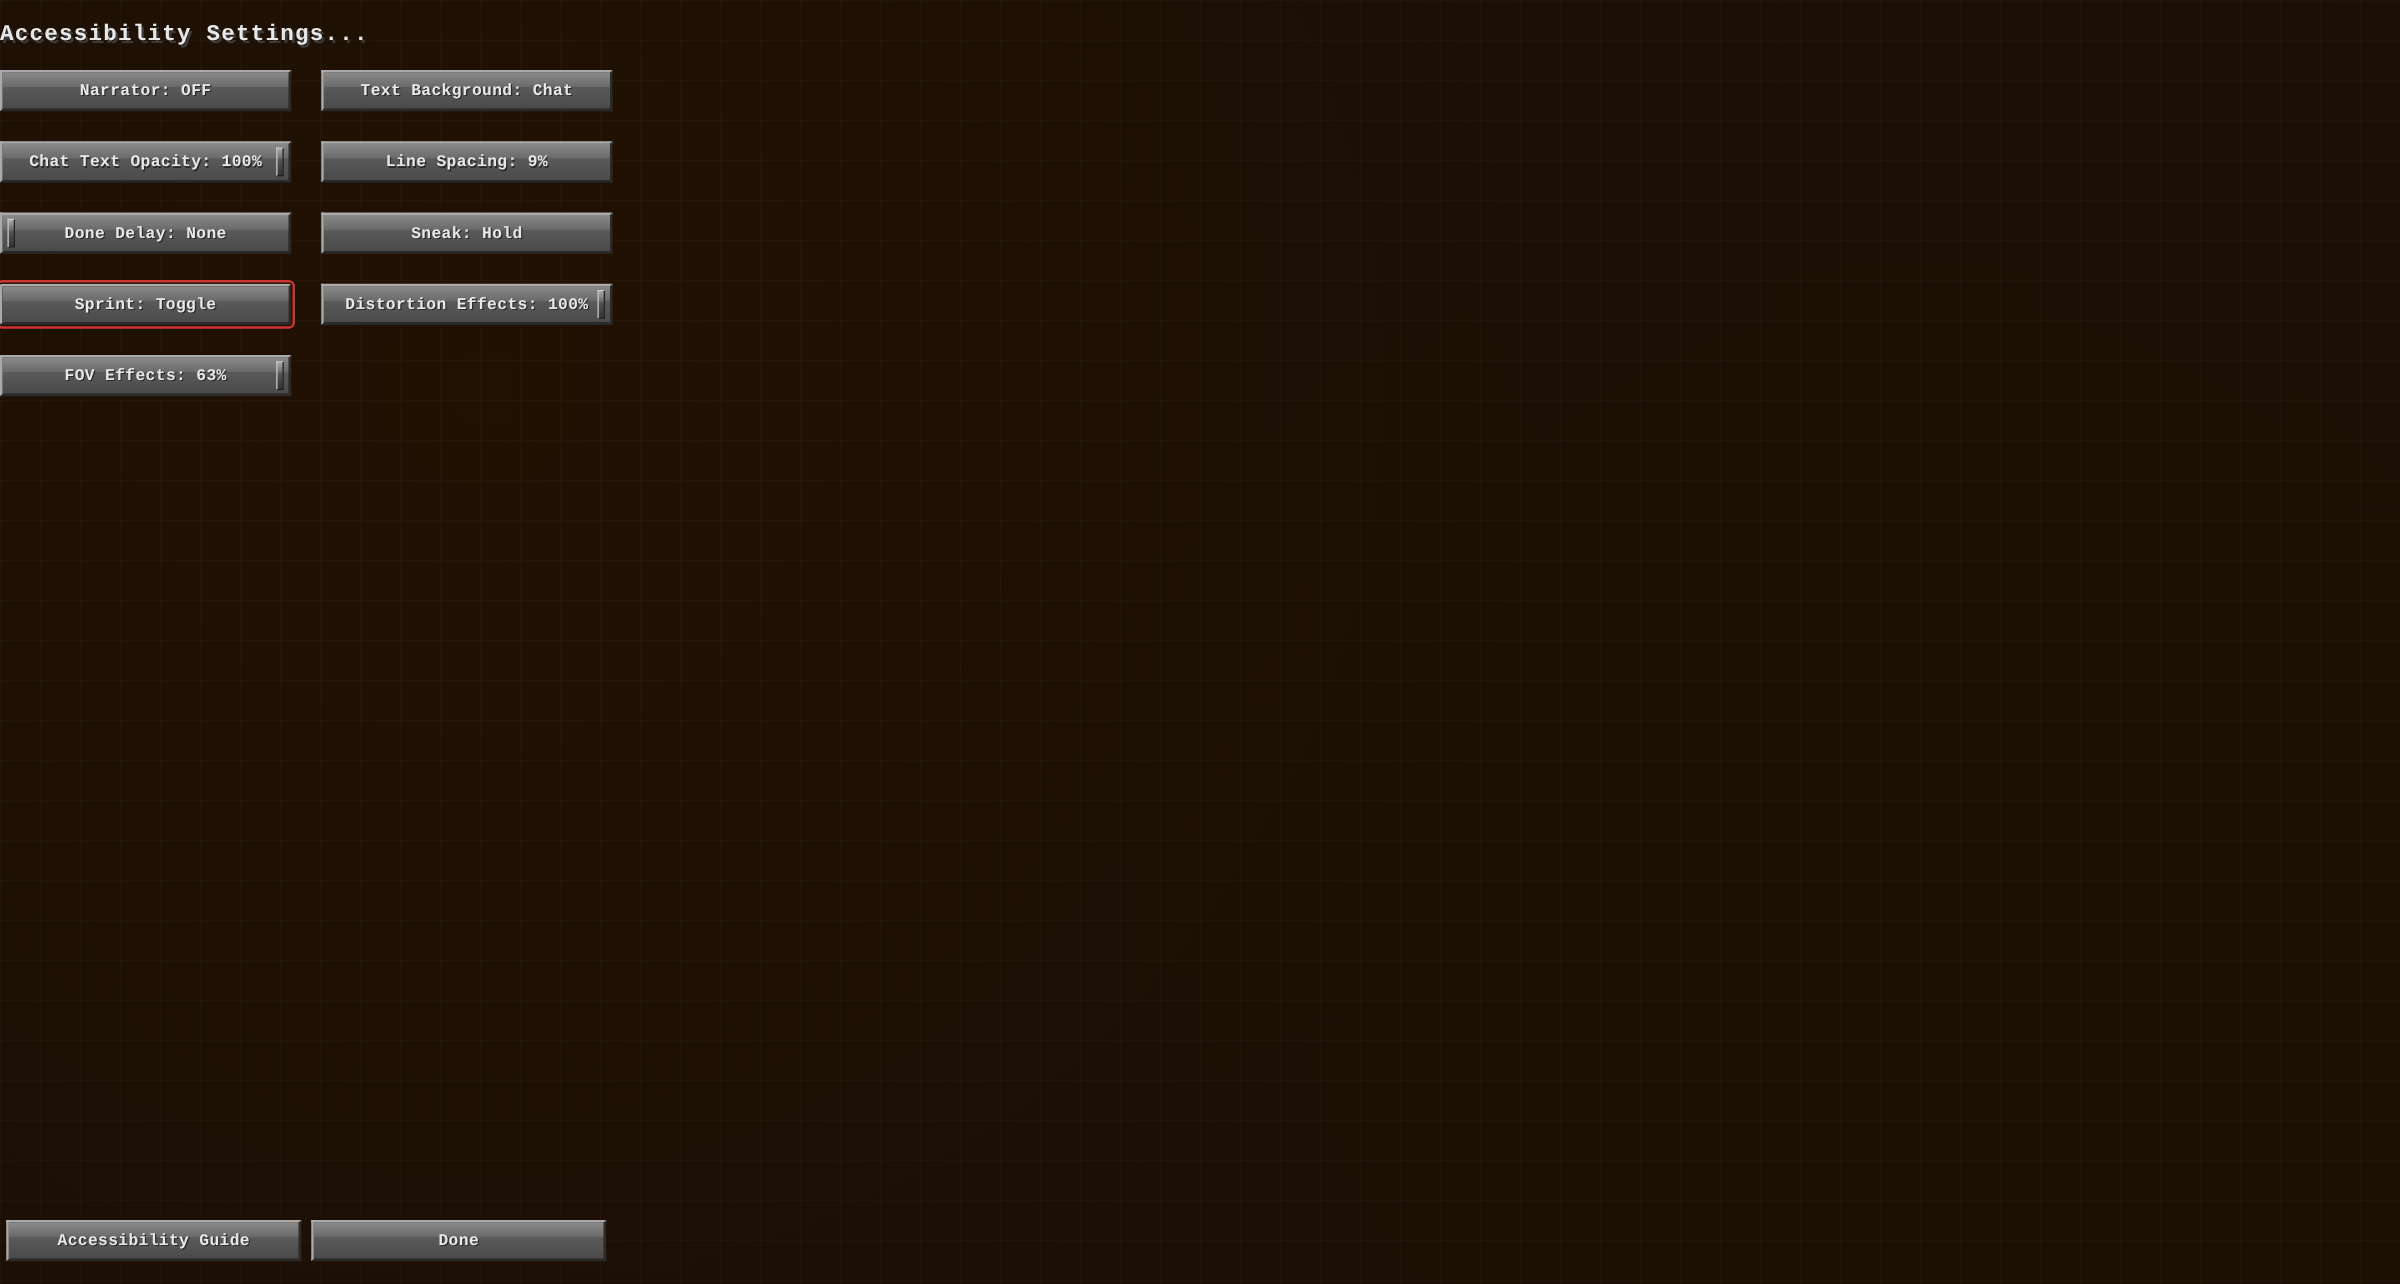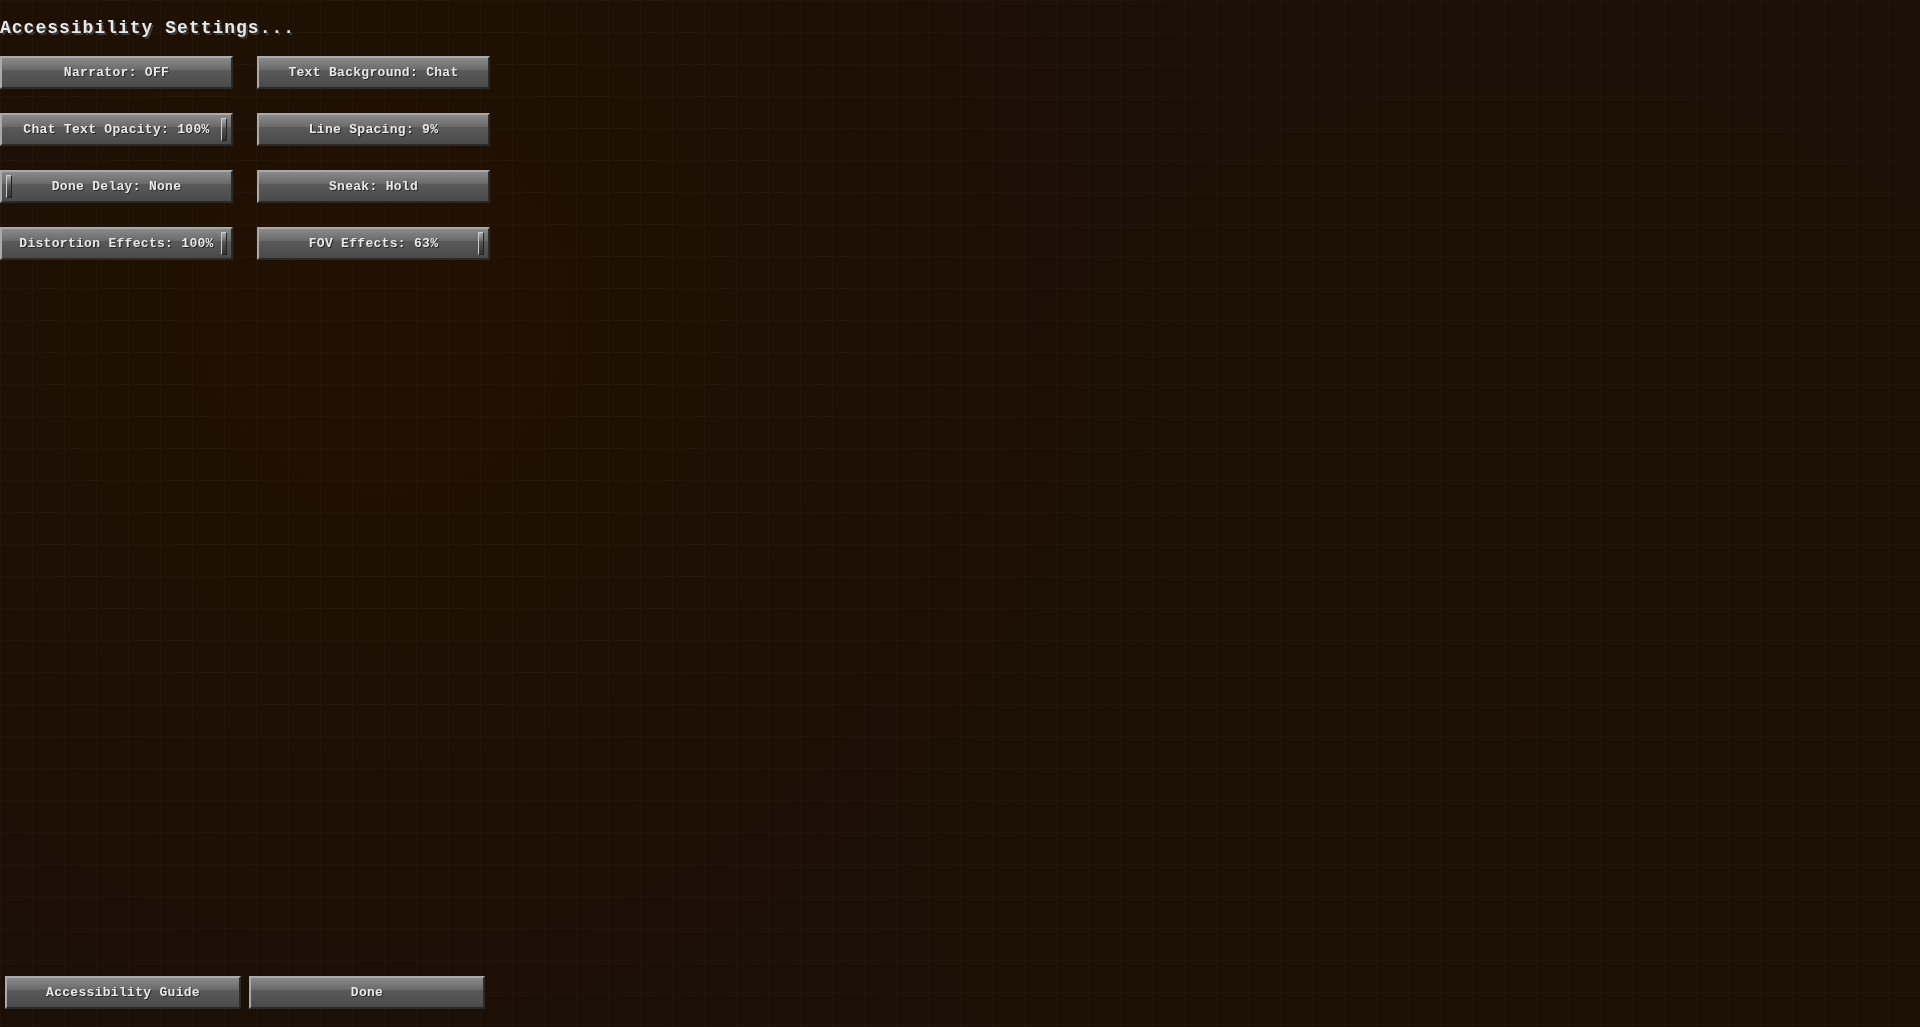--- a/index.html
+++ b/index.html
@@ -185,20 +185,21 @@
     </button>
 
     <button class="mc-button slider-button">
       <div class="slider-handle-left"></div>
       <span>Done Delay: None</span>
     </button>
 
 
     <button class="mc-button">Sneak: Hold</button>
 
+    <button class="mc-button highlighted">Sprint: Toggle</button>
 
     <button class="mc-button slider-button">
       <span>Distortion Effects: 100%</span>
       <div class="slider-handle"></div>
     </button>
 
     <button class="mc-button slider-button">
       <span>FOV Effects: 63%</span>
       <div class="slider-handle"></div>
     </button>

